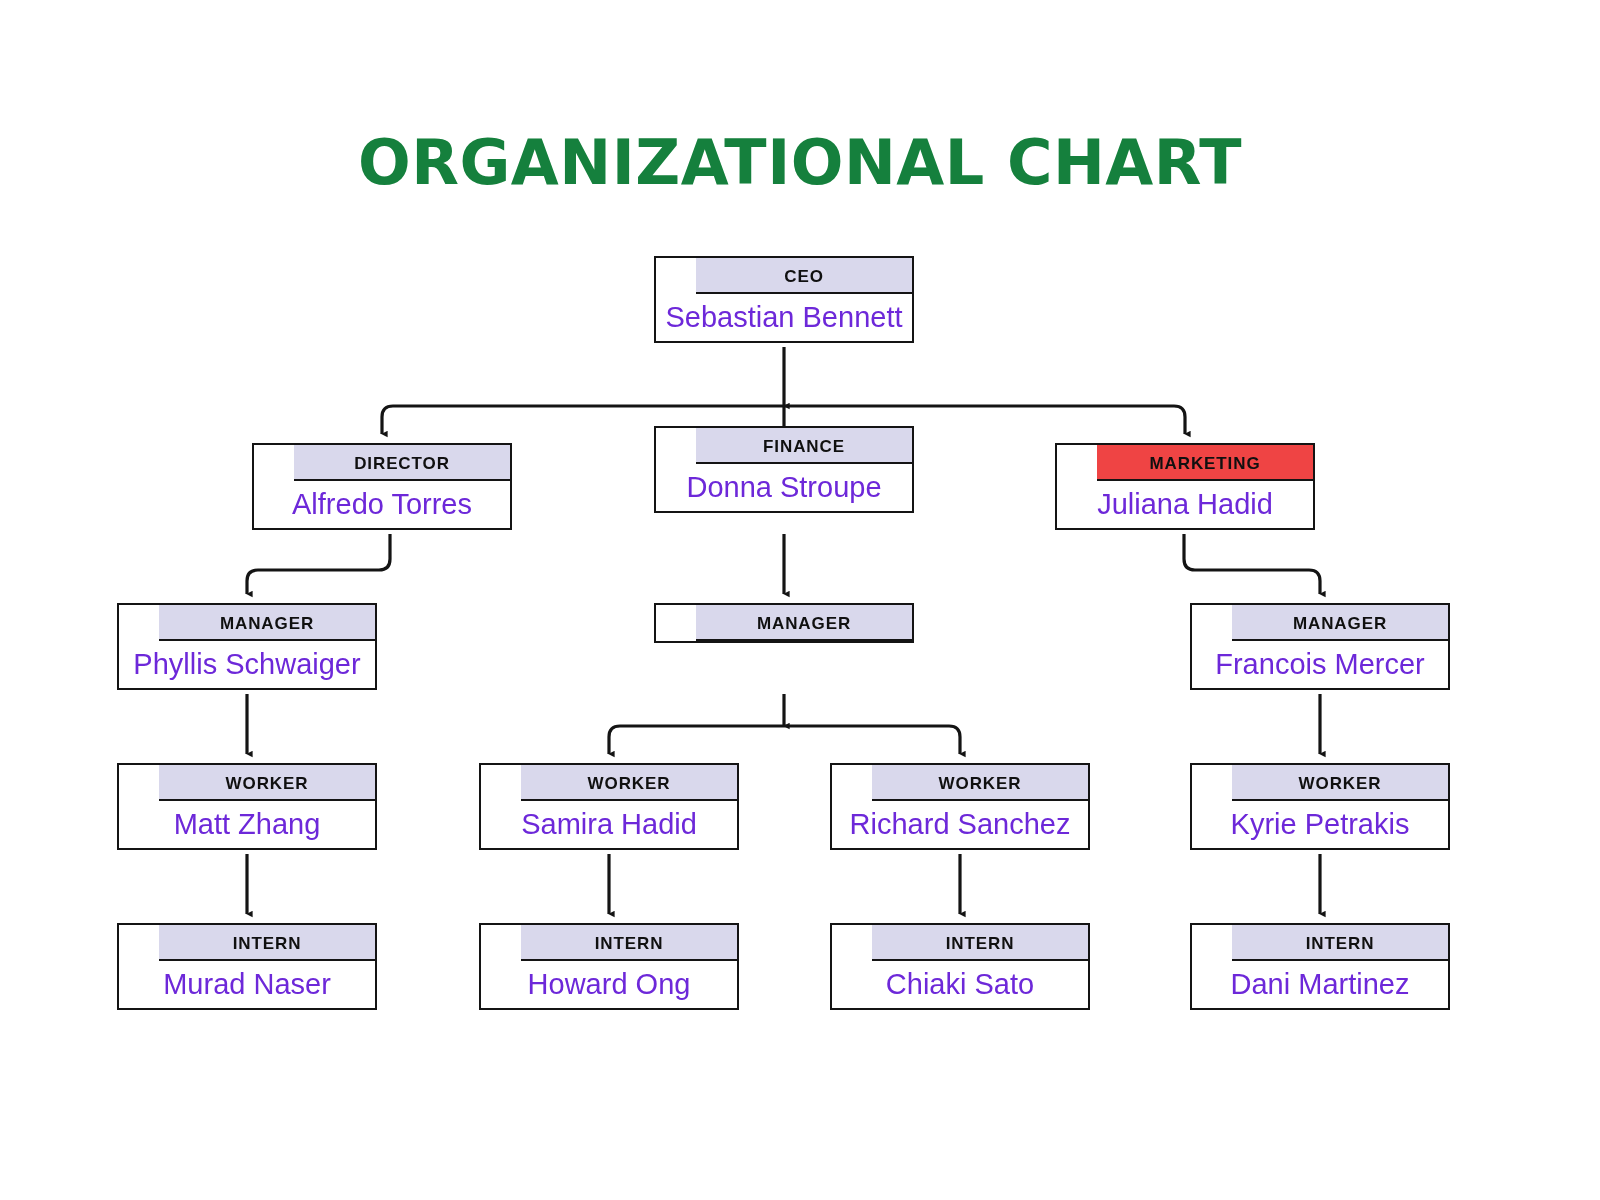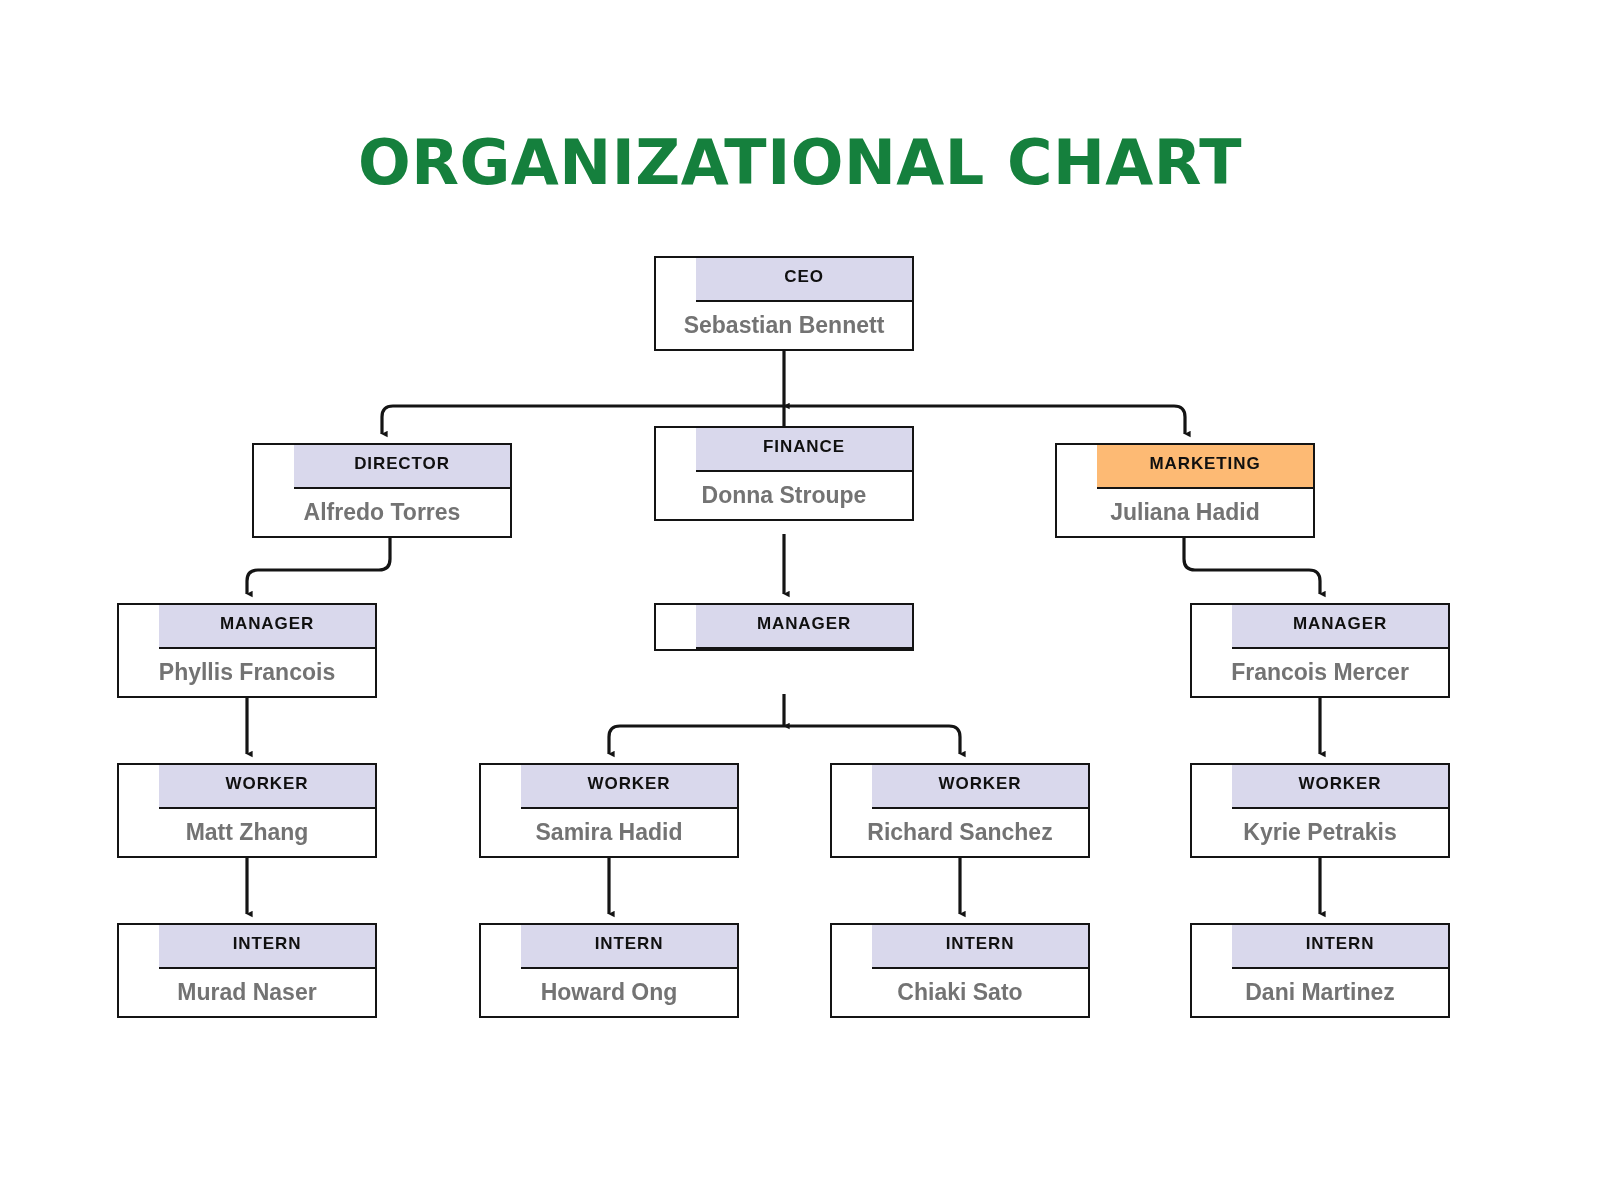--- a/index.html
+++ b/index.html
@@ -42,41 +42,41 @@
   }
   .node {
     position: absolute;
     box-sizing: border-box;
     border: 2px solid #141414;
     background: #ffffff;
     width: 260px;
   }
   .node-header {
     box-sizing: border-box;
-    height: 44px;
+    height: 36px;
     line-height: 38px;
     border-bottom: 2px solid #141414;
     text-align: center;
     font-size: 17px;
     font-weight: 700;
     letter-spacing: 0.9px;
     color: #101010;
     text-transform: uppercase;
     overflow: hidden;
     white-space: nowrap;
     margin-left: 40px;
   }
   .node-body {
     box-sizing: border-box;
     height: 47px;
     line-height: 47px;
     text-align: center;
-    font-size: 23px;
-    font-weight: 700;
-    color: #737373;
+    font-size: 29px;
+    font-weight: 400;
+    color: #6d28d9;
     background: #ffffff;
     overflow: hidden;
     white-space: nowrap;
   }
 </style>
 </head>
 <body>
 
 <div id="canvas">
 
@@ -115,26 +115,26 @@
       </div>
       <div class="node" style="left: 252px; top: 443px;">
         <div class="node-header" style="background: rgb(217, 216, 236);">DIRECTOR</div>
         <div class="node-body">Alfredo Torres</div>
       </div>
       <div class="node" style="left: 654px; top: 426px;">
         <div class="node-header" style="background: rgb(217, 216, 236);">FINANCE</div>
         <div class="node-body">Donna Stroupe</div>
       </div>
       <div class="node" style="left: 1055px; top: 443px;">
-        <div class="node-header" style="background: #fdba74;">MARKETING</div>
+        <div class="node-header" style="background: #ef4444;">MARKETING</div>
         <div class="node-body">Juliana Hadid</div>
       </div>
       <div class="node" style="left: 117px; top: 603px;">
         <div class="node-header" style="background: rgb(217, 216, 236);">MANAGER</div>
-        <div class="node-body">Phyllis Francois</div>
+        <div class="node-body">Phyllis Schwaiger</div>
       </div>
       <div class="node" style="left: 654px; top: 603px;">
         <div class="node-header" style="background: rgb(217, 216, 236);">MANAGER</div>
       </div>
       <div class="node" style="left: 1190px; top: 603px;">
         <div class="node-header" style="background: rgb(217, 216, 236);">MANAGER</div>
         <div class="node-body">Francois Mercer</div>
       </div>
       <div class="node" style="left: 117px; top: 763px;">
         <div class="node-header" style="background: rgb(217, 216, 236);">WORKER</div>

